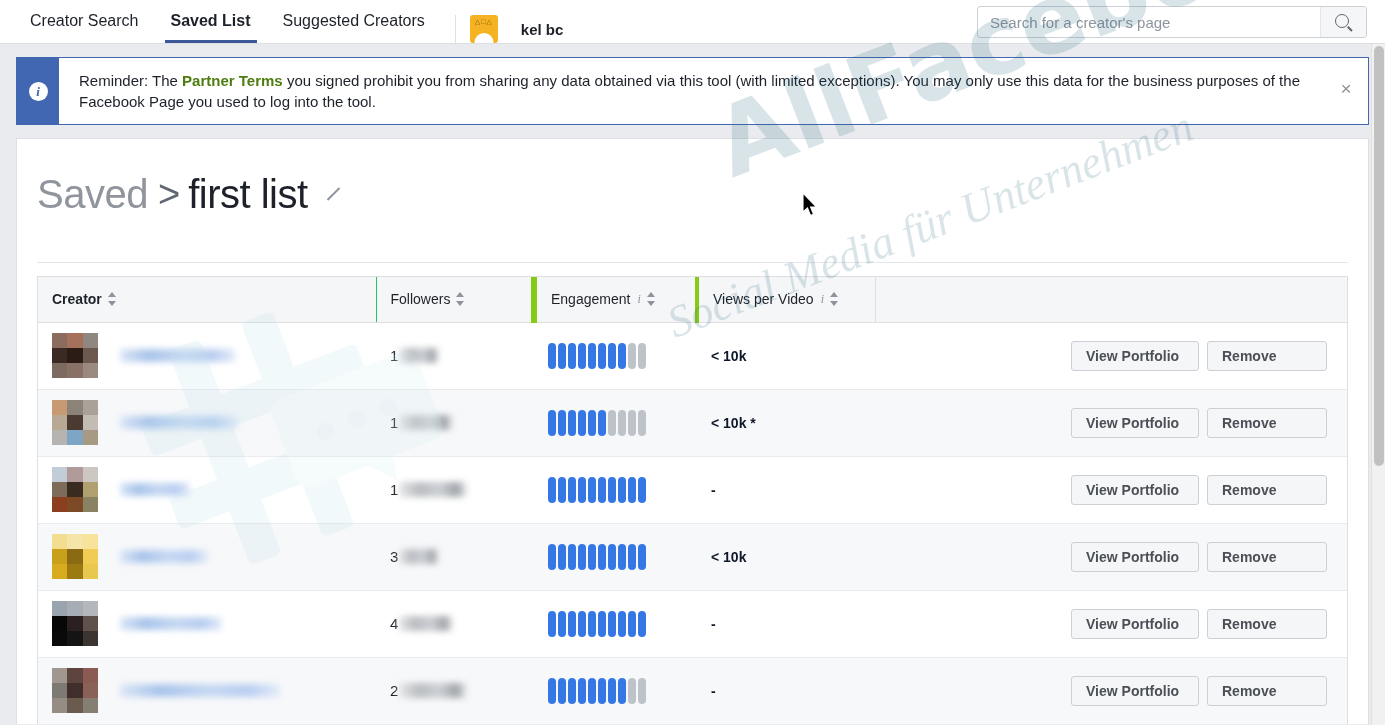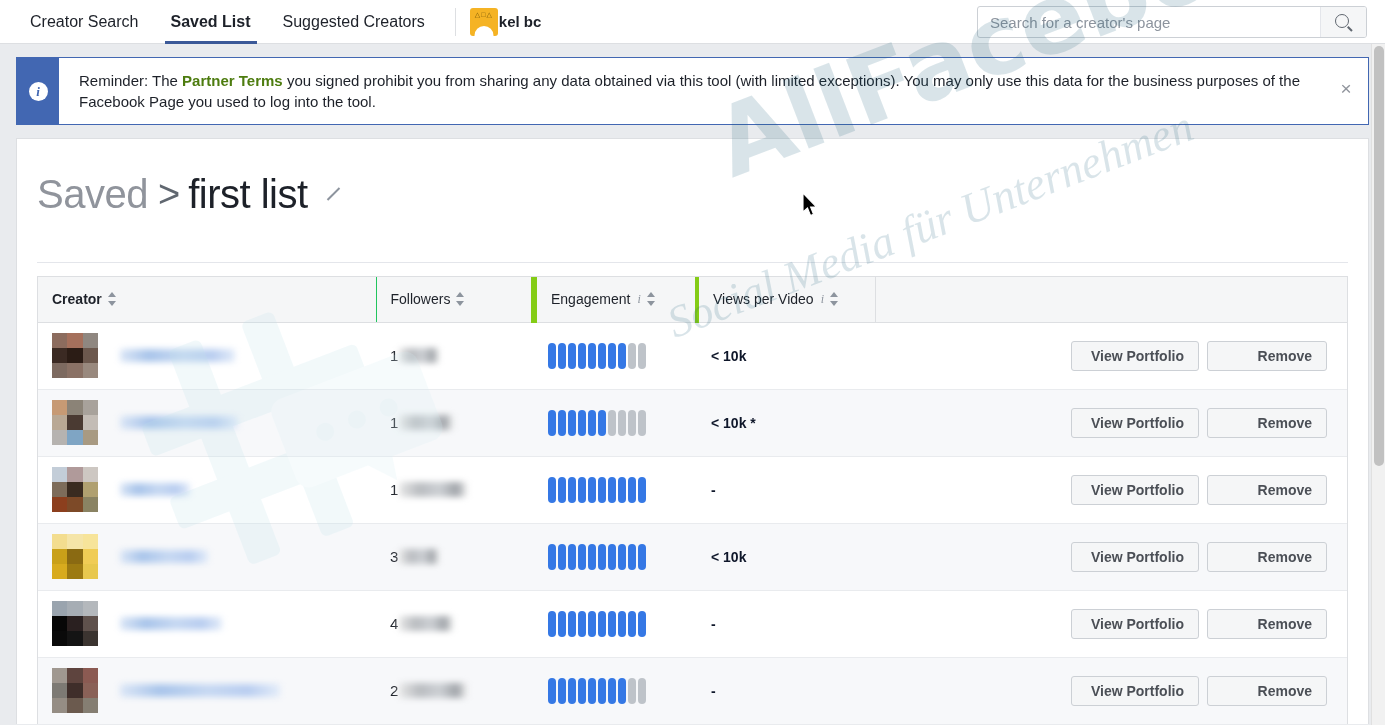--- a/index.html
+++ b/index.html
@@ -12,21 +12,21 @@
     -webkit-font-smoothing: antialiased;
   }
 
   
   #topnav {
     position: relative;
     height: 44px;
     background: #ffffff;
     border-bottom: 1px solid #dddfe2;
     display: flex;
-    align-items: center;
+    align-items: flex-end;
     padding-left: 14px;
   }
   .nav-tab {
     font-size: 16px;
     color: #1d2129;
     height: 44px;
     display: flex;
     align-items: center;
     padding: 0 16px;
     position: relative;
@@ -69,21 +69,21 @@
   }
   .user-avatar .uaface {
     position: absolute; top: 3px; left: 0; right: 0;
     text-align: center;
     font-size: 7px;
     color: #7b5a08;
     letter-spacing: 1px;
     line-height: 8px;
   }
   .user-name {
-    margin-left: 1px;
+    margin-left: 23px;
     font-size: 15px;
     font-weight: bold;
     color: #1d2129;
   }
   #searchbox {
     position: absolute;
     right: 18px; top: 6px;
     width: 390px; height: 32px;
     border: 1px solid #ccd0d5;
     border-radius: 3px;
@@ -329,21 +329,21 @@
     background: #f5f6f7;
     border-radius: 3px;
     font-size: 14px;
     font-weight: bold;
     color: #4b4f56;
     padding: 0 14px;
     height: 30px;
     line-height: 28px;
     cursor: pointer;
     font-family: "Liberation Sans", sans-serif;
-    text-align: right;
+    text-align: left;
   }
   .btn.view { width: 128px; }
   .btn.remove { width: 120px; margin-left: 8px; }
 
   
   #card-right-rule {
     position: absolute;
     top: 296px; bottom: 0; right: 20px;
     width: 1px; background: #dddfe2;
   }

